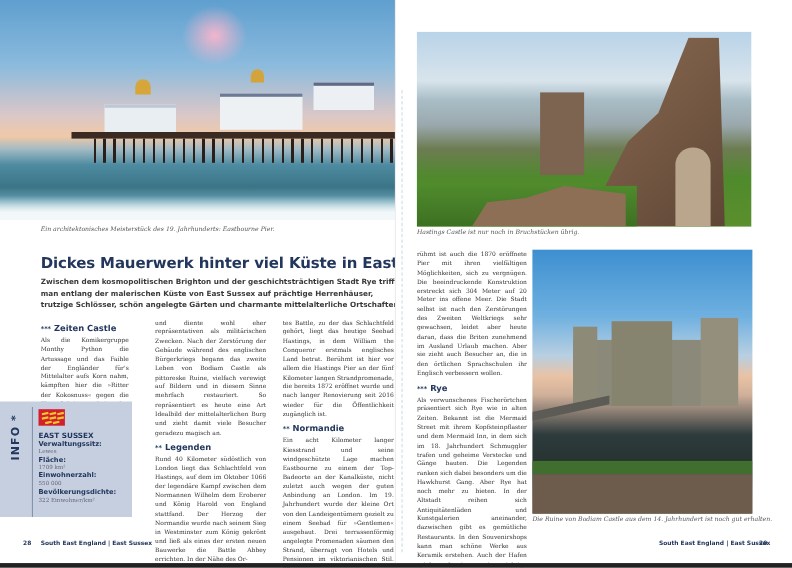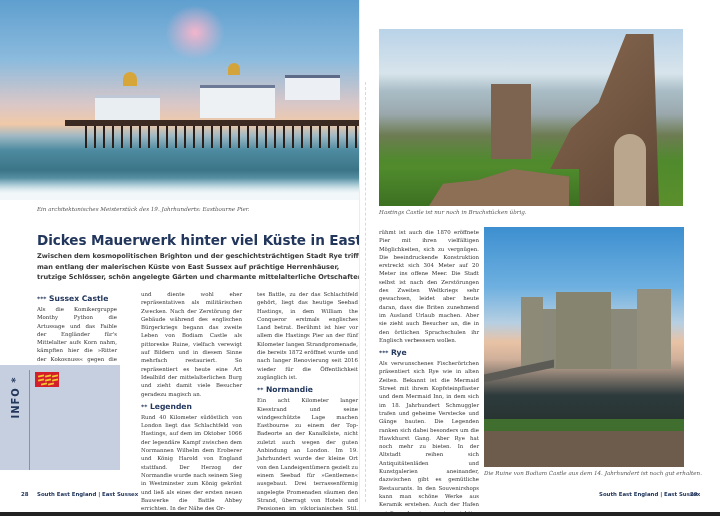--- a/index.html
+++ b/index.html
@@ -91,39 +91,50 @@
       <div class="foam"></div>
     </div>
     <div class="caption" style="left:37px;top:206px;">Ein architektonisches Meisterstück des 19. Jahrhunderts: Eastbourne Pier.</div>
 
     <div class="headline">Dickes Mauerwerk hinter viel Küste in East Sussex</div>
     <div class="lead">Zwischen dem kosmopolitischen Brighton und der geschichtsträchtigen Stadt Rye trifft man entlang der malerischen Küste von East Sussex auf prächtige Herrenhäuser, trutzige Schlösser, schön angelegte Gärten und charmante mittelalterliche Ortschaften.</div>
 
     <div class="col" style="left:37px;top:290px;width:80px;">
       <div class="subhead">
         <span class="stars">***</span>
-        <span>Sussex Castle</span>
+        <span>Zeiten Castle</span>
       </div>
       <p>Als die Komikergruppe Monthy Python die Artussage und das Faible der Engländer für's Mittelalter aufs Korn nahm, kämpften hier die »Ritter der Kokosnuss« gegen die übermächtig scheinenden Gemäuer. Die Wasserburg mit ihren gewaltigen Türmen entstand im späten 14. Jahrhundert</p>
     </div>
 
     <div class="info"></div>
     <div class="info-label">
         <span>INFO *</span>
       </div>
     <div class="info-sep"></div>
     <div class="flag">
       <i style="left:3px;top:3px;"></i>
         <i style="left:10px;top:3px;"></i>
         <i style="left:17px;top:3px;"></i>
       <i style="left:3px;top:7px;"></i>
         <i style="left:10px;top:7px;"></i>
         <i style="left:17px;top:7px;"></i>
       <i style="left:6px;top:11px;"></i>
         <i style="left:13px;top:11px;"></i>
+    </div>
+    <div class="info-body">
+      <div class="info-title">EAST SUSSEX</div>
+      <div class="k">Verwaltungssitz:</div>
+      <div class="v">Lewes</div>
+      <div class="k">Fläche:</div>
+      <div class="v">1709 km²</div>
+      <div class="k">Einwohnerzahl:</div>
+      <div class="v">550 000</div>
+      <div class="k">Bevölkerungsdichte:</div>
+      <div class="v">322 Einwohner/km²</div>
     </div>
 
     <div class="col" style="left:141px;top:290px;width:101px;">
       <p>und diente wohl eher repräsentativen als militärischen Zwecken. Nach der Zerstörung der Gebäude während des englischen Bürgerkriegs begann das zweite Leben von Bodiam Castle als pittoreske Ruine, vielfach verewigt auf Bildern und in diesem Sinne mehrfach restauriert. So repräsentiert es heute eine Art Idealbild der mittelalterlichen Burg und zieht damit viele Besucher geradezu magisch an.</p>
       <div class="subhead">
         <span class="stars">**</span>
         <span>Legenden</span>
       </div>
       <p>Rund 40 Kilometer südöstlich von London liegt das Schlachtfeld von Hastings, auf dem im Oktober 1066 der legendäre Kampf zwischen dem Normannen Wilhelm dem Eroberer und König Harold von England stattfand. Der Herzog der Normandie wurde nach seinem Sieg in Westminster zum König gekrönt und ließ als eines der ersten neuen Bauwerke die Battle Abbey errichten. In der Nähe des Or-</p>
     </div>

